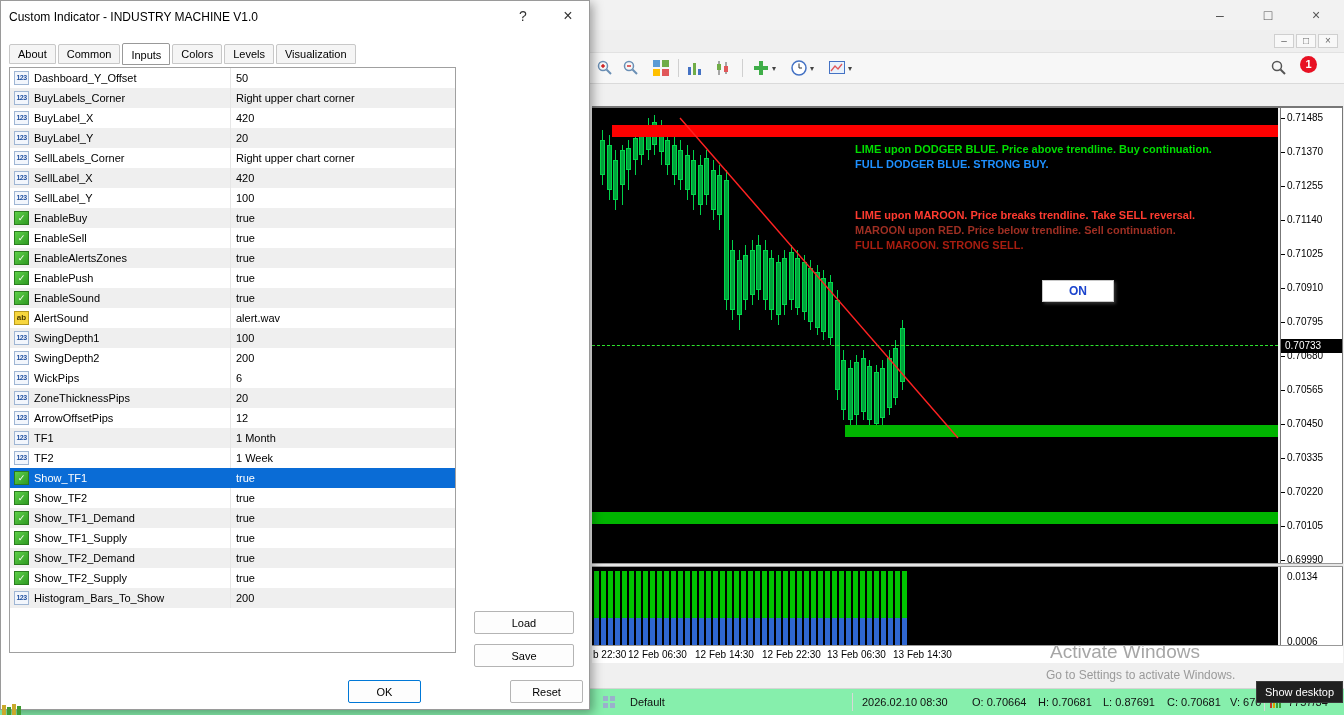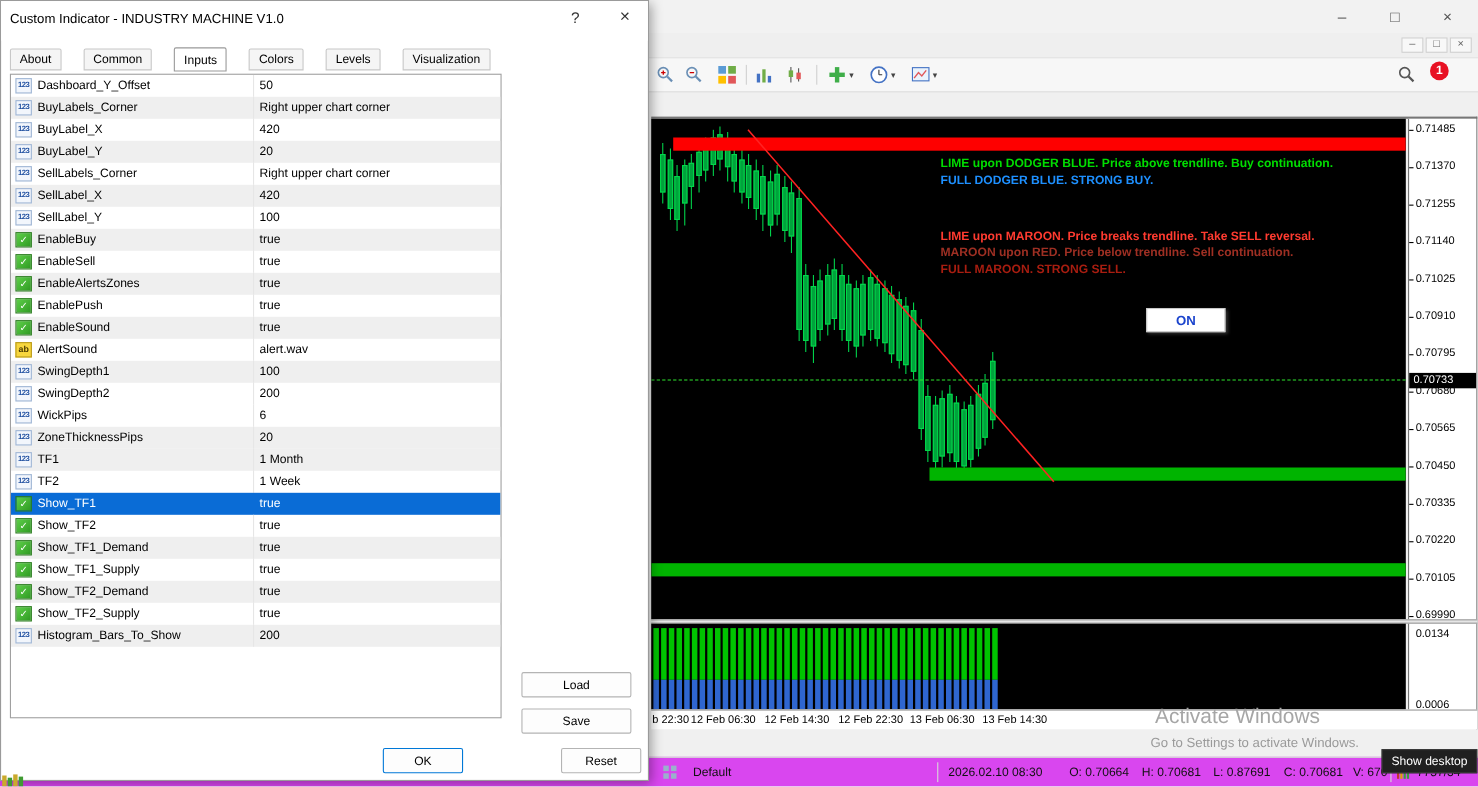--- a/index.html
+++ b/index.html
@@ -36,34 +36,34 @@
   .zone{position:absolute;z-index:2;}
   #price-line{position:absolute;left:0;width:686px;height:0;border-top:1px dashed #2ee52e;z-index:2;}
   #trend-svg{position:absolute;left:0;top:0;z-index:3;pointer-events:none;}
   .ann{position:absolute;left:263px;font-size:11px;font-weight:bold;white-space:nowrap;z-index:4;line-height:14px;}
   #on-button{position:absolute;left:450px;top:172px;width:70px;height:20px;background:#fff;border:1px solid #c8c8c8;color:#1b44cd;font-size:12px;font-weight:bold;text-align:center;line-height:20px;z-index:5;cursor:pointer;box-shadow:2px 2px 3px rgba(80,80,80,0.6);}
   .hbar-g{position:absolute;top:4px;width:5px;height:47px;}
   .hbar-b{position:absolute;top:51px;width:5px;height:27px;}
   
   #wm1{position:absolute;left:1050px;top:641px;font-size:19px;color:#a6a6a6;z-index:6;}
   #wm2{position:absolute;left:1046px;top:668px;font-size:12px;color:#9a9a9a;z-index:6;}
-  #status-bar{position:absolute;left:0;top:688px;width:1344px;height:27px;background:#d946ef;border-top:1px solid #d5d5d5;box-sizing:border-box;z-index:3;}
+  #status-bar{position:absolute;left:0;top:688px;width:1344px;height:27px;background:#86efac;border-top:1px solid #d5d5d5;box-sizing:border-box;z-index:3;}
   .sb{position:absolute;top:7px;font-size:11px;color:#111;white-space:nowrap;}
   .sbsep{position:absolute;top:4px;width:1px;height:18px;background:#d8d8d8;}
   .sb-icon{position:absolute;top:6px;}
   #tooltip{position:absolute;left:1256px;top:681px;padding:4px 8px;background:#202020;color:#fff;font-size:11px;border:1px solid #3a3a3a;z-index:50;white-space:nowrap;}
   #corner-icon{position:absolute;left:2px;top:704px;z-index:60;display:flex;align-items:flex-end;gap:1px;}
   #corner-icon div{width:4px;}
   
   #dialog{position:absolute;left:0;top:0;width:590px;height:710px;background:#fff;border:1px solid #9a9a9a;box-shadow:3px 3px 10px rgba(0,0,0,0.35);z-index:40;box-sizing:border-box;}
   .dlg-title{position:relative;height:36px;background:#fff;}
   .dlg-title-text{position:absolute;left:8px;top:9px;font-size:12px;color:#000;}
   .dlg-help{position:absolute;left:510px;top:7px;width:24px;text-align:center;font-size:14px;color:#333;cursor:pointer;}
   .dlg-close{position:absolute;left:554px;top:6px;width:26px;text-align:center;font-size:16px;color:#333;cursor:pointer;}
-  .tabstrip{position:absolute;left:8px;top:40px;height:23px;display:flex;align-items:flex-end;gap:20px;}
+  .tabstrip{position:absolute;left:8px;top:40px;height:23px;display:flex;align-items:flex-end;gap:2px;}
   .tab{font-size:11px;padding:3px 8px;background:#f5f5f5;border:1px solid #c8c8c8;border-radius:2px 2px 0 0;color:#000;cursor:pointer;white-space:nowrap;}
   .tab.active{background:#fff;border-color:#999;padding-top:5px;position:relative;top:1px;}
   .ptable{position:absolute;left:8px;top:66px;width:447px;height:586px;border:1px solid #a0a0a0;background:#fff;overflow:hidden;box-sizing:border-box;}
   .phead{position:relative;height:24px;background:#fff;border-bottom:1px solid #e0e0e0;}
   .phead::after{content:"";position:absolute;left:220px;top:3px;height:18px;width:1px;background:#e0e0e0;}
   .ph1{position:absolute;left:6px;top:5px;font-size:11px;color:#000;}
   .ph2{position:absolute;left:226px;top:5px;font-size:11px;color:#000;}
   .prow{position:relative;height:20px;font-size:11px;color:#000;cursor:default;}
   .prow::before{content:"";position:absolute;left:220px;top:0;height:100%;width:1px;background:#e6e6e6;}
   .prow.alt{background:#efefef;}
@@ -536,20 +536,25 @@
         <div class="prow">
           <span class="picon num">123</span>
           <span class="pname">WickPips</span>
           <span class="pval">6</span>
         </div>
         <div class="prow alt">
           <span class="picon num">123</span>
           <span class="pname">ZoneThicknessPips</span>
           <span class="pval">20</span>
         </div>
+        <div class="prow">
+          <span class="picon num">123</span>
+          <span class="pname">ArrowOffsetPips</span>
+          <span class="pval">12</span>
+        </div>
         <div class="prow alt">
           <span class="picon num">123</span>
           <span class="pname">TF1</span>
           <span class="pval">1 Month</span>
         </div>
         <div class="prow">
           <span class="picon num">123</span>
           <span class="pname">TF2</span>
           <span class="pval">1 Week</span>
         </div>

